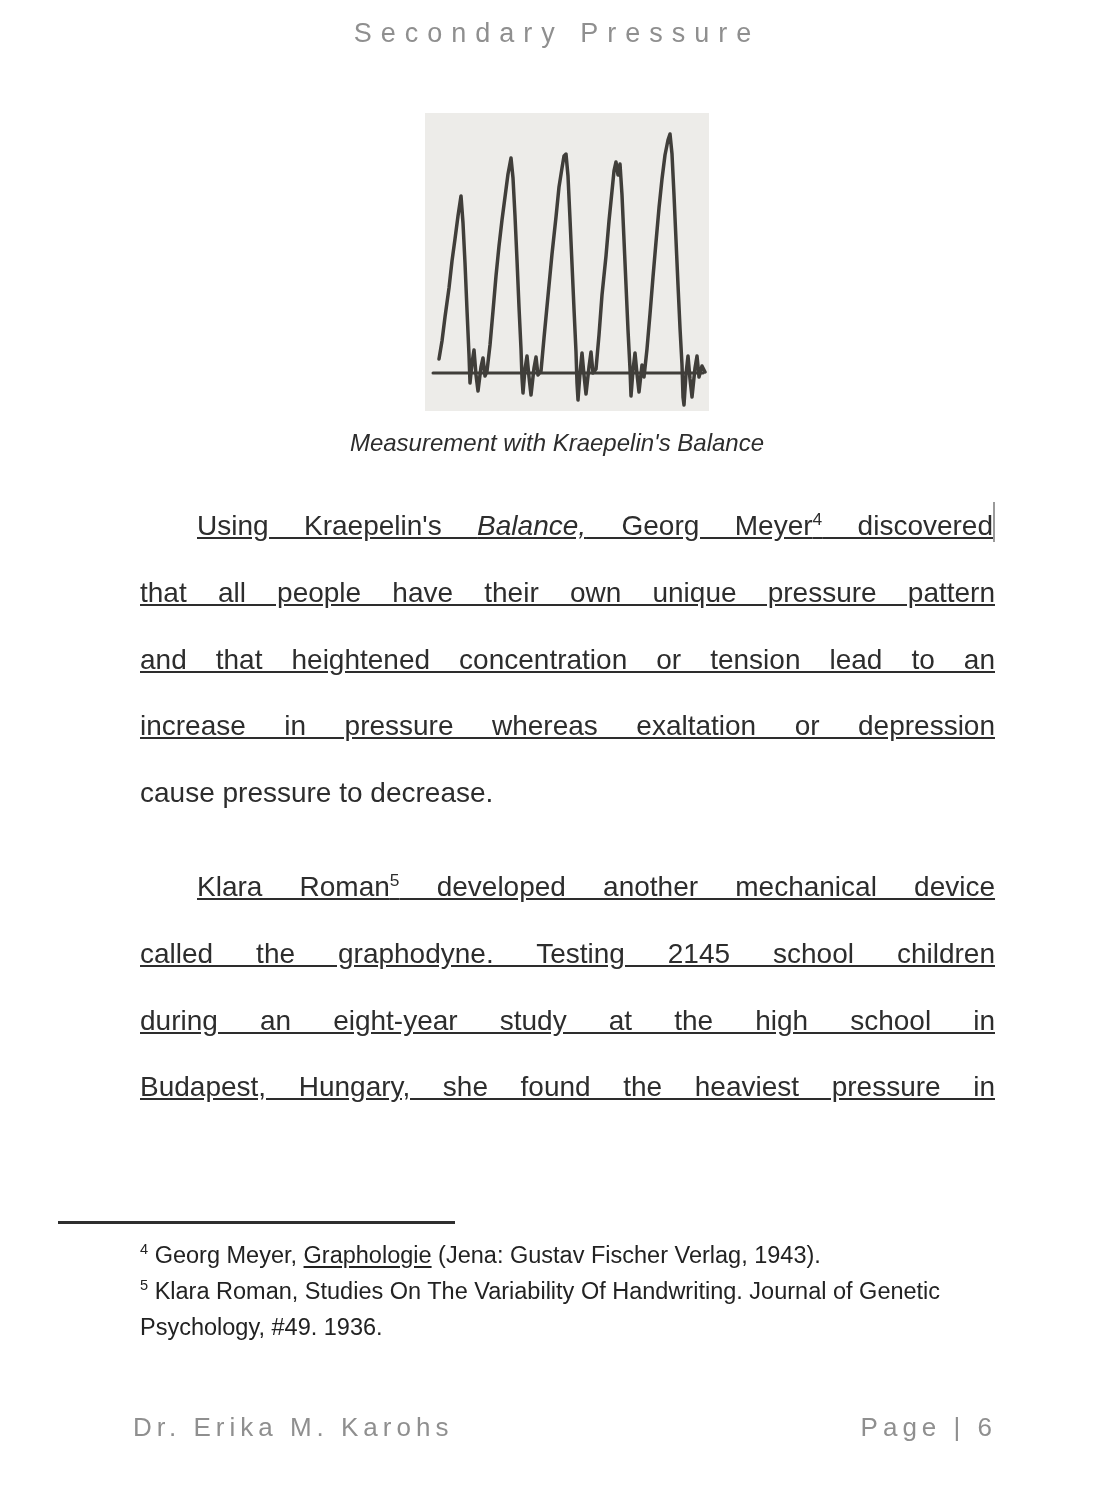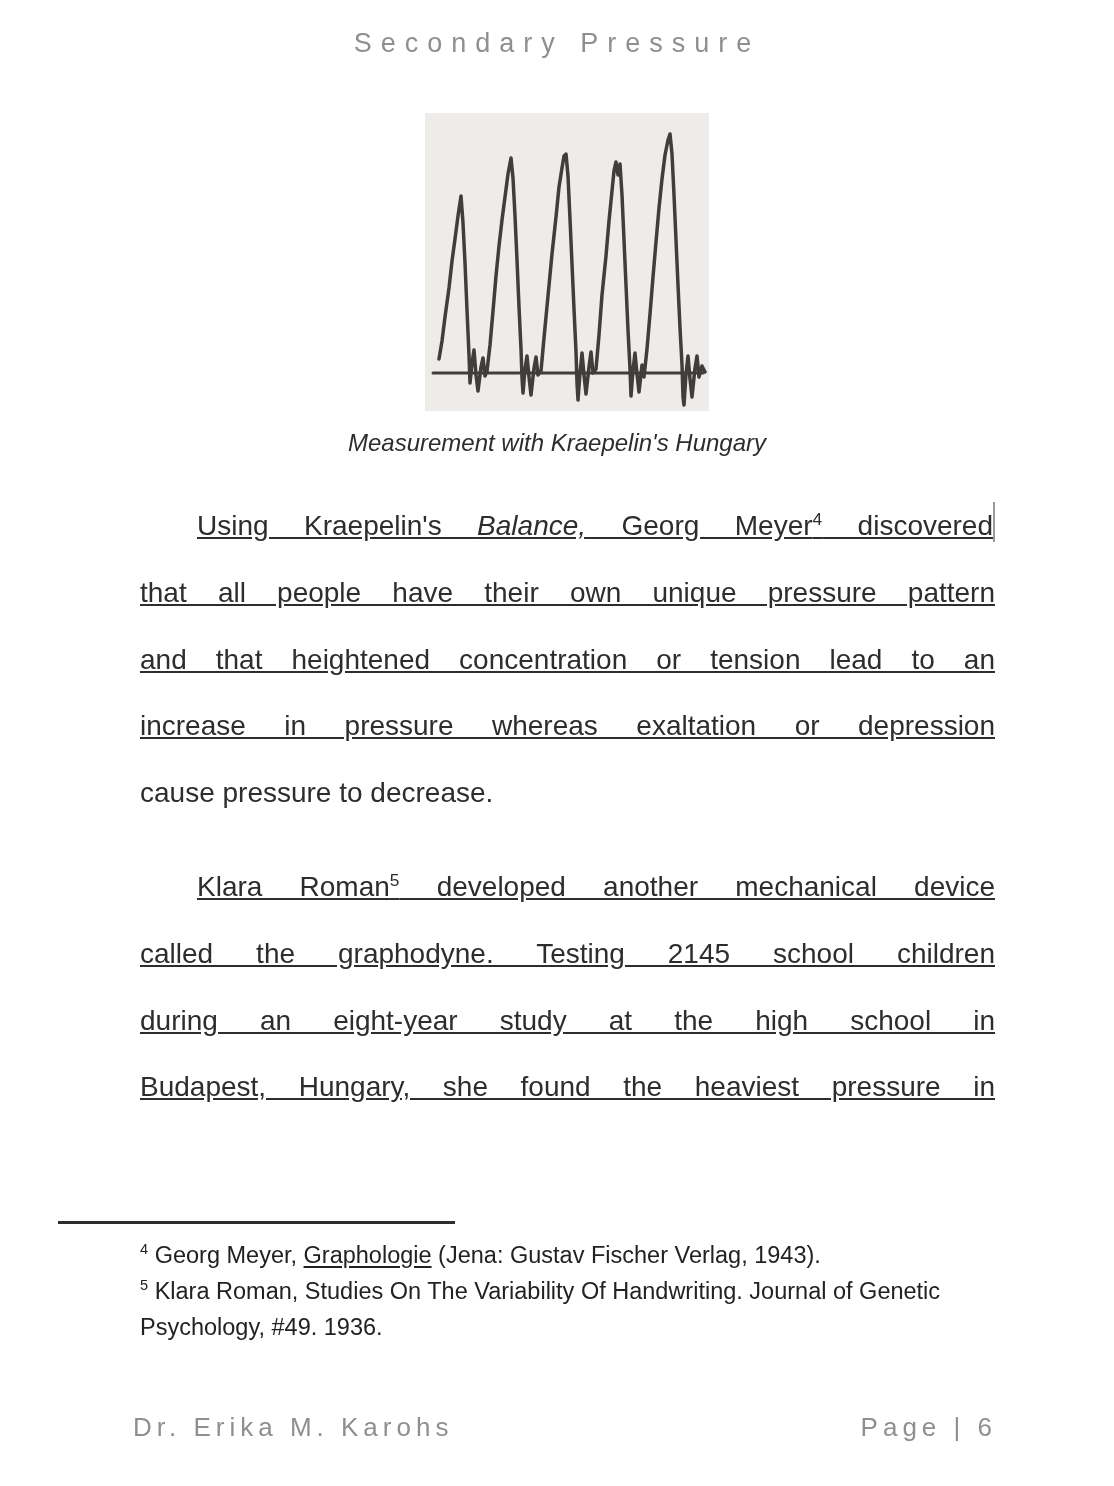--- a/index.html
+++ b/index.html
@@ -16,21 +16,21 @@
     position: relative;
     width: 1114px;
     height: 1486px;
     margin: 0 auto;
     background: #ffffff;
     font-family: "Liberation Sans", "DejaVu Sans", sans-serif;
     color: var(--text, #2d2d2d);
     overflow: hidden;
   }
   .header {
-    padding-top: 28px;
+    padding-top: 18px;
     height: 56px;
     text-align: center;
     font-size: 27px;
     letter-spacing: 9px;
     color: var(--gray, #8f8f8f);
   }
   .figure {
     width: 284px;
     height: 298px;
     margin: 57px 0 0 425px;
@@ -116,21 +116,21 @@
                L171 256 L174 222 L177 182 L181 143 L184 108 L187 78 L189 58 L191 49
                L193 62 L195 51
                L197 82 L199 127 L201 172 L203 217 L205 256 L206 283
                L208 257 L210 240 L212 261 L214 279 L217 252
                L219 264 L222 236 L225 201 L228 164 L231 129 L234 95 L237 66 L240 42 L243 27 L245 21
                L247 41 L249 82 L251 127 L253 172 L255 215 L257 252 L258 284 L259 292
                L261 261 L263 243 L265 266 L267 284 L270 255 L272 243 L274 264 L277 253 L280 259" fill="none" stroke="var(--trace, #403e3a)" stroke-width="3.5" stroke-linecap="round" stroke-linejoin="round"></path>
     </svg>
   </div>
 
-  <div class="caption">Measurement with Kraepelin's Hungary</div>
+  <div class="caption">Measurement with Kraepelin's Balance</div>
 
   <div class="bodytext">
       <div class="para">
         <div class="line j ind"><span>Using Kraepelin's </span><span style="font-style: italic;">Balance,</span><span> Georg Meyer</span><sup>4</sup><span> discovered</span><span class="cursor"></span></div>
         <div class="line j"><span>that all people have their own unique pressure pattern</span></div>
         <div class="line j"><span>and that heightened concentration or tension lead to an</span></div>
         <div class="line j"><span>increase in pressure whereas exaltation or depression</span></div>
         <div class="line"><span>cause pressure to decrease.</span></div>
       </div>
       <div class="para p2">

